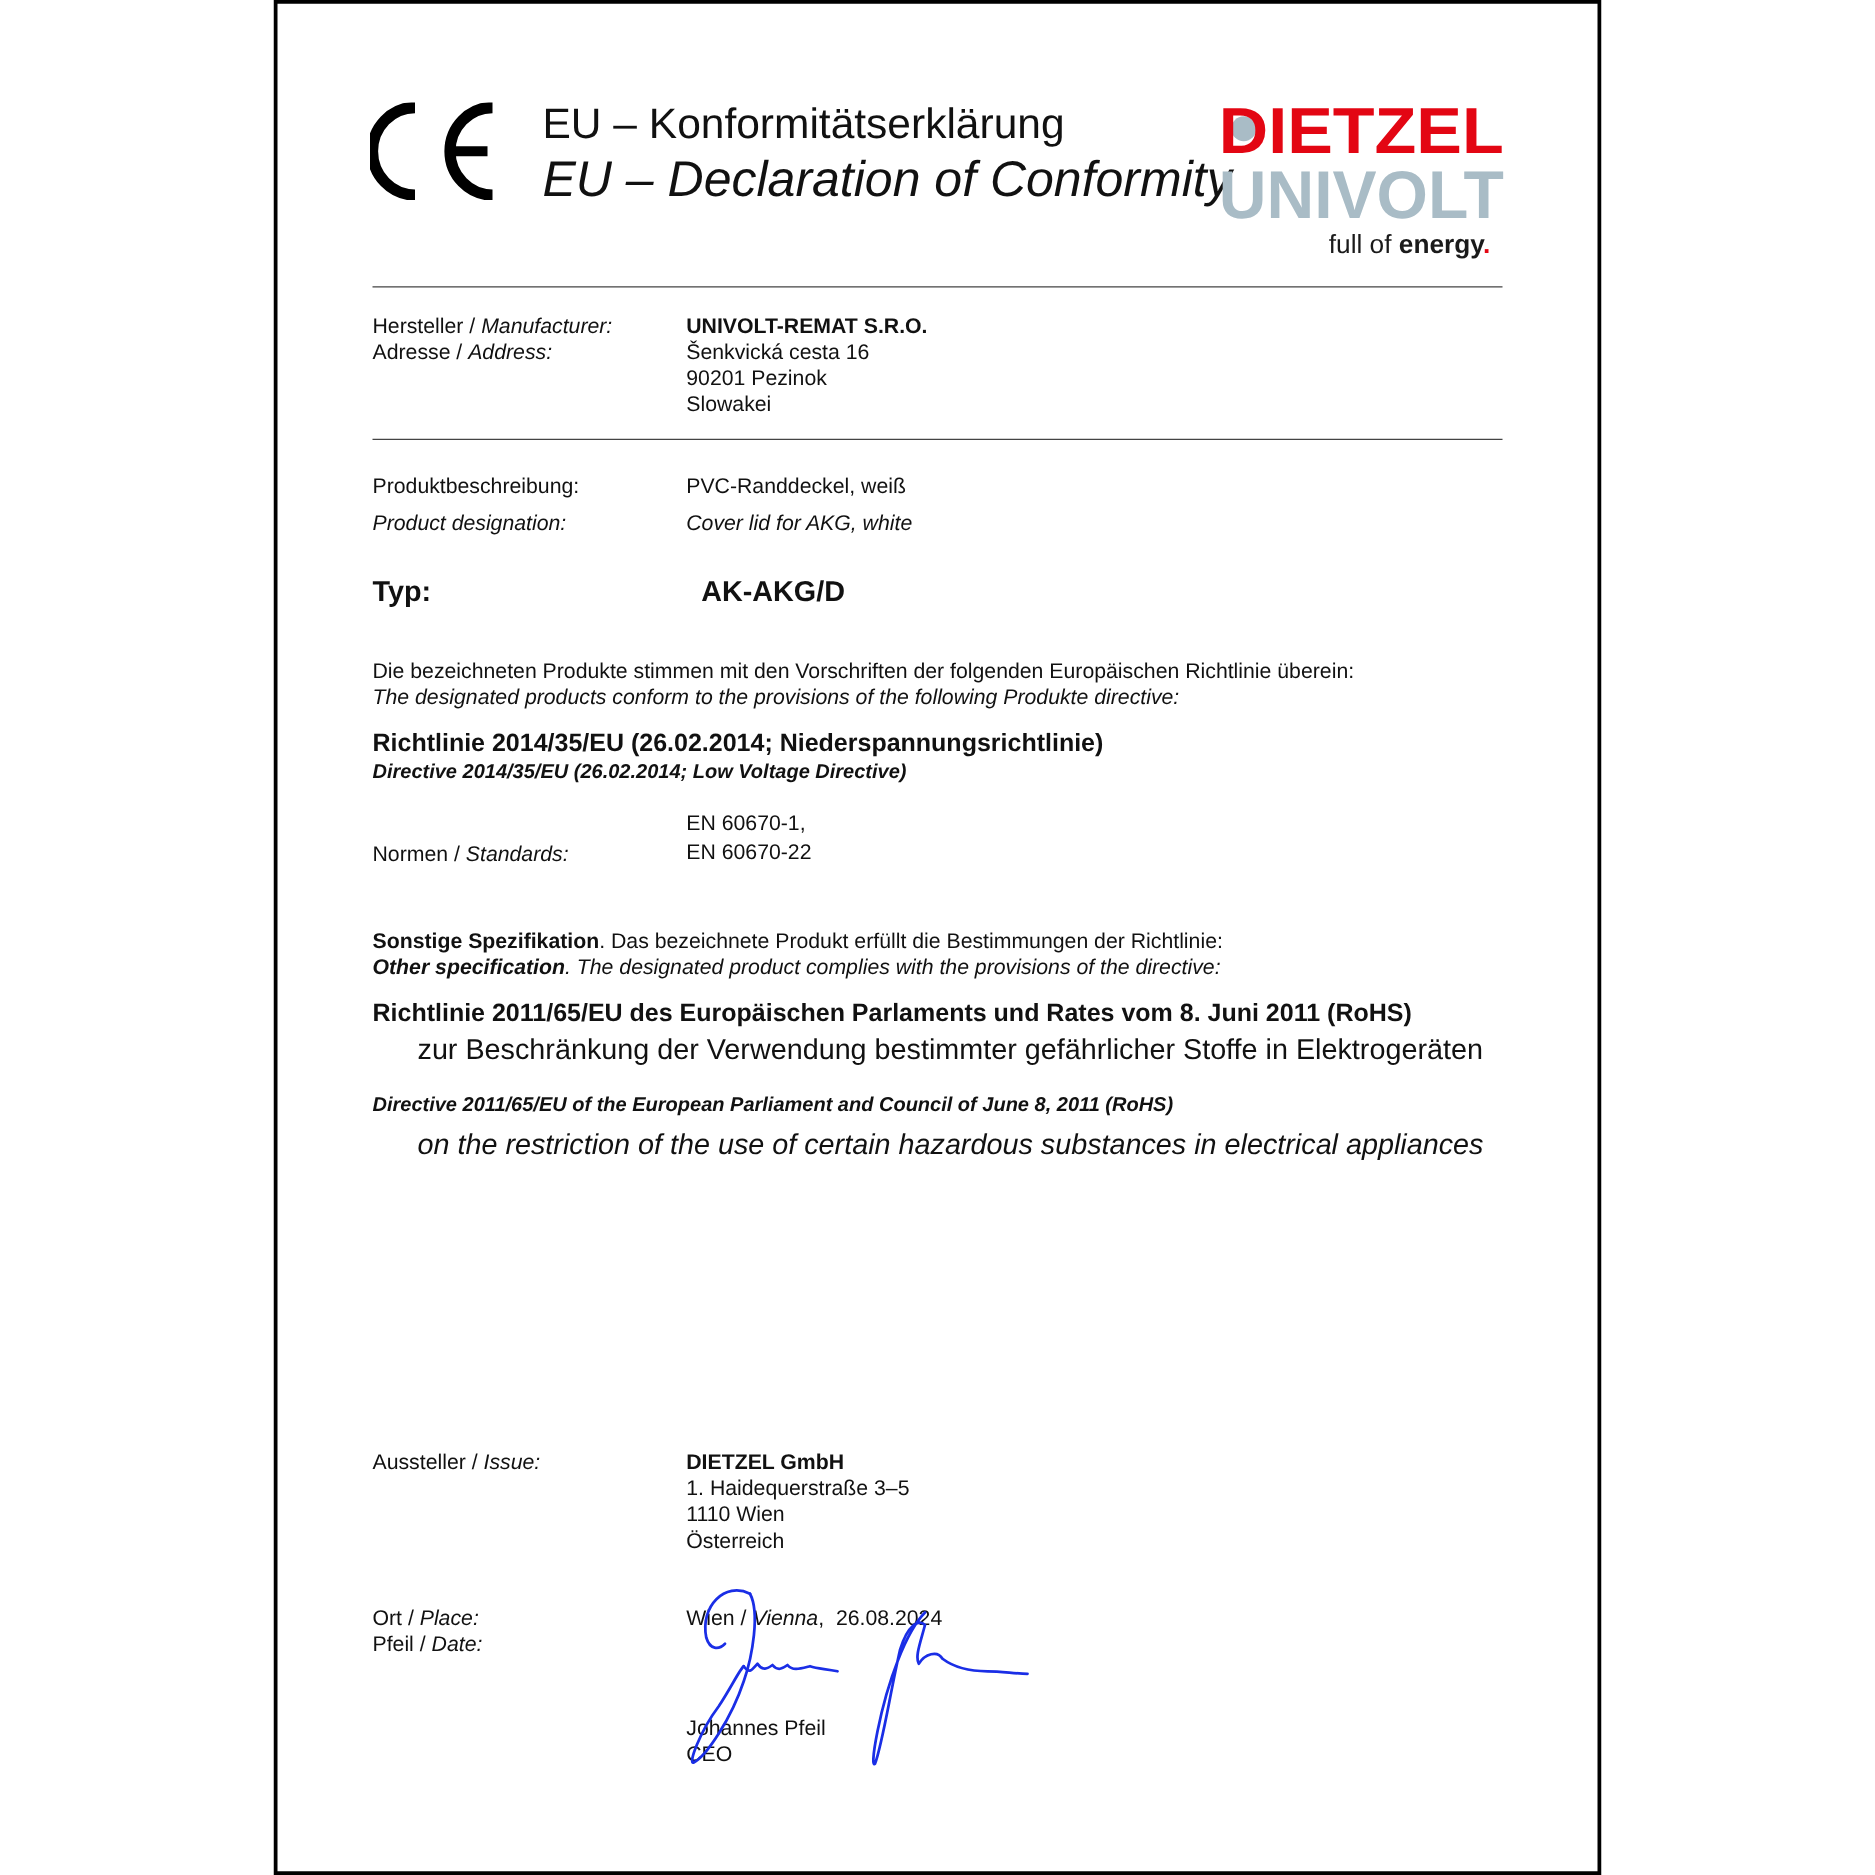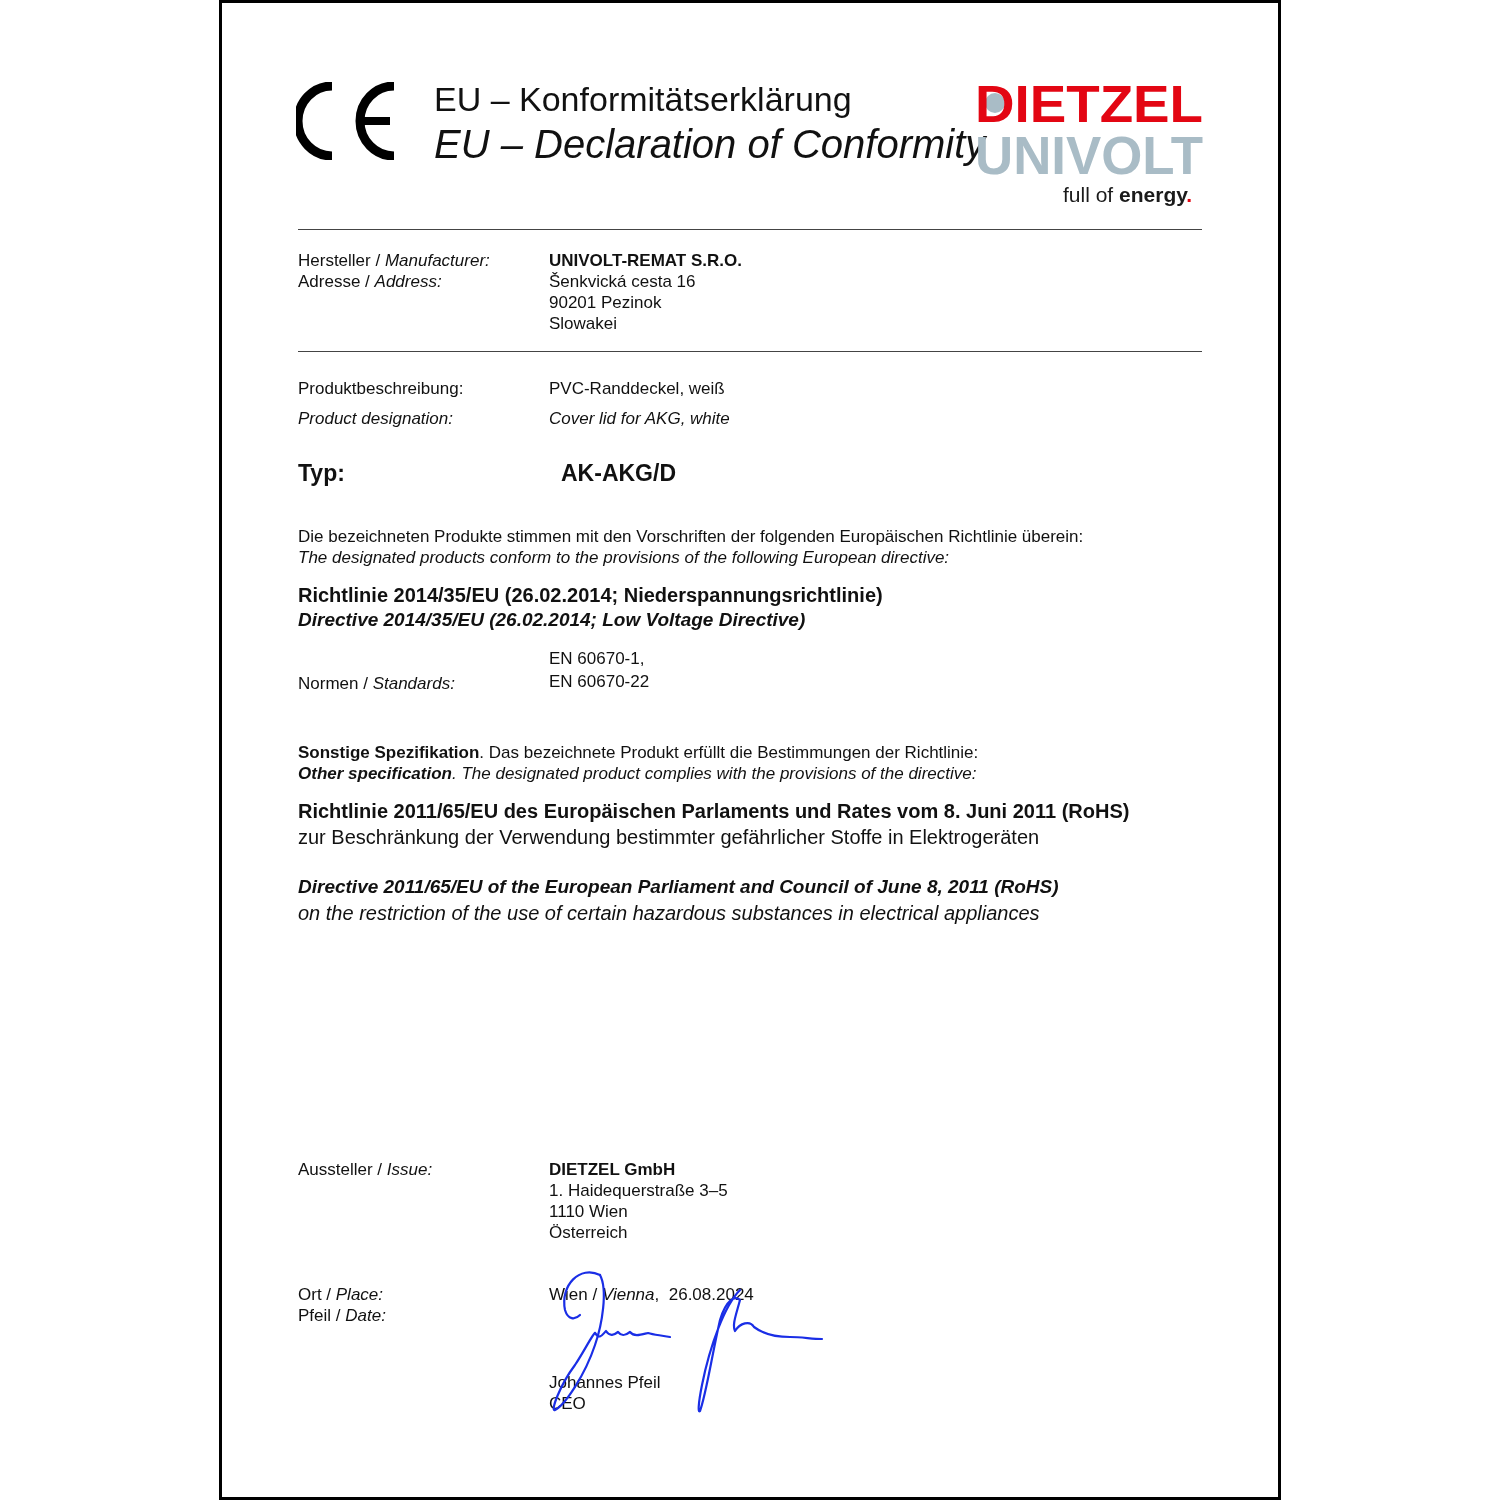--- a/index.html
+++ b/index.html
@@ -12,22 +12,22 @@
     .title1 { left: 434px; top: 80px; font-size: 34px; }
     .title2 { left: 434px; top: 122px; font-size: 40px; font-style: italic; }
     .logo { position: absolute; left: 975px; top: 78px; width: 232px; height: 130px; }
     .rule { position: absolute; left: 298px; width: 904px; height: 0; border-top: 1.5px solid #444; }
     .lbl { font-size: 17px; }
     .it { font-style: italic; }
     .b { font-weight: bold; }
     .val { font-size: 17px; }
     .typ { font-size: 23px; font-weight: bold; }
     .dir { font-size: 20px; font-weight: bold; }
-    .dir-it { font-size: 19px; font-weight: bold; font-style: italic; }
-    .body19 { font-size: 20px; }
+    .dir-it { font-size: 16px; font-weight: bold; font-style: italic; }
+    .body19 { font-size: 23px; margin-left: 36px; }
     .sig { position: absolute; left: 540px; top: 1265px; width: 300px; height: 160px; }
   </style>
 </head>
 <body>
 
 <div class="page"></div>
 
 <svg class="ce" viewBox="0 0 108 78">
   <path d="M36 4 A34 35 0 1 0 36 74" fill="none" stroke="#000" stroke-width="9"></path>
   <path d="M98 4 A34 35 0 1 0 98 74" fill="none" stroke="#000" stroke-width="9"></path>
@@ -61,21 +61,21 @@
 
 <div class="abs lbl" style="left:298px; top:379px;">Produktbeschreibung:</div>
 <div class="abs val" style="left:549px; top:379px;">PVC-Randdeckel, weiß</div>
 <div class="abs lbl it" style="left:298px; top:409px;">Product designation:</div>
 <div class="abs val it" style="left:549px; top:409px;">Cover lid for AKG, white</div>
 
 <div class="abs typ" style="left:298px; top:460px;">Typ:</div>
 <div class="abs typ" style="left:549px; top:460px;margin-left:12px;">AK-AKG/D</div>
 
 <div class="abs lbl" style="left:298px; top:527px;">Die bezeichneten Produkte stimmen mit den Vorschriften der folgenden Europäischen Richtlinie überein:</div>
-<div class="abs lbl it" style="left:298px; top:548px;">The designated products conform to the provisions of the following European directive:</div>
+<div class="abs lbl it" style="left:298px; top:548px;">The designated products conform to the provisions of the following Produkte directive:</div>
 
 <div class="abs dir" style="left:298px; top:584px;">Richtlinie 2014/35/EU (26.02.2014; Niederspannungsrichtlinie)</div>
 <div class="abs dir-it" style="left:298px; top:609px;">Directive 2014/35/EU (26.02.2014; Low Voltage Directive)</div>
 
 <div class="abs lbl" style="left:298px; top:648px;margin-top:26px;">
   <span>Normen / </span><span class="it">Standards:</span>
 </div>
 <div class="abs val" style="left:549px; top:649px;">EN 60670-1,</div>
 <div class="abs val" style="left:549px; top:672px;">EN 60670-22</div>
 

